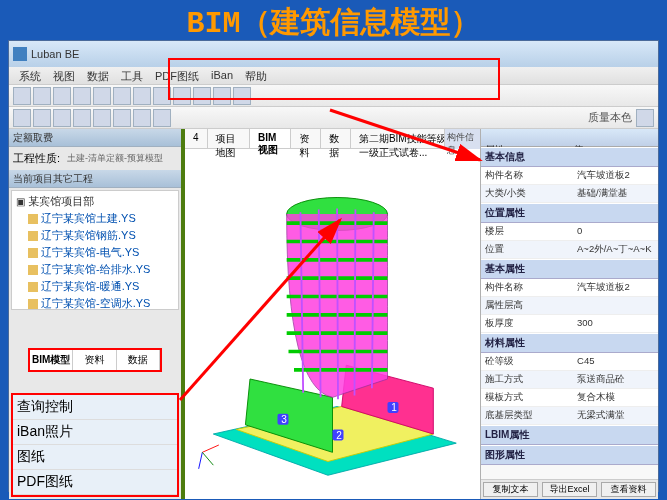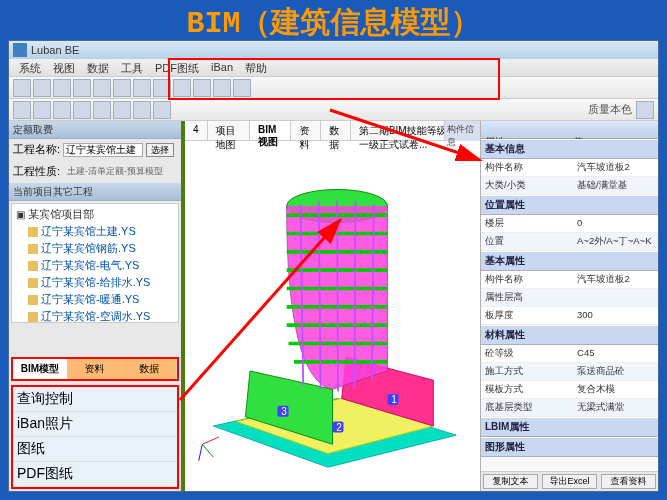--- a/index.html
+++ b/index.html
@@ -1,19 +1,19 @@
 <!DOCTYPE html>
 <html><head>
 <meta charset="utf-8">
 <style>
 *{margin:0;padding:0;box-sizing:border-box;font-family:"Microsoft YaHei",SimSun,sans-serif;font-size:11px}
 body{width:667px;height:500px;background:#1a5ab8;overflow:hidden;position:relative}
 .slide-title{text-align:center;color:#ff9900;font-size:30px;font-weight:bold;padding:2px 0;font-family:Liberation Mono, monospace}
 .window{position:absolute;top:40px;left:8px;width:651px;height:452px;background:#e8e8e8;border:1px solid #4a6a9a}
-.titlebar{height:18px;background:linear-gradient(#d8e8f8,#b8d0e8);display:flex;align-items:center;padding:5px 4px}
+.titlebar{height:18px;background:linear-gradient(#d8e8f8,#b8d0e8);display:flex;align-items:center;padding:13px 4px}
 .titlebar-icon{width:14px;height:14px;background:#4080c0;margin-right:4px}
 .titlebar-text{font-size:11px;color:#333}
 .menubar{height:18px;background:linear-gradient(#f0f0f0,#e0e0e0);display:flex;padding:0 4px;border-bottom:1px solid #ccc}
 .menu-item{padding:2px 6px;font-size:11px;color:#333;cursor:pointer}
 .toolbar1{height:22px;background:linear-gradient(#f8f8f8,#e8e8e8);border-bottom:1px solid #ccc;display:flex;align-items:center;padding:0 4px;gap:2px}
 .tb-btn{width:18px;height:18px;background:#d0d8e8;border:1px solid #a0b0c0;cursor:pointer}
 .toolbar2{height:22px;background:linear-gradient(#f8f8f8,#e8e8e8);border-bottom:1px solid #ccc;display:flex;align-items:center;padding:0 4px;gap:2px;position:relative}
 .tb-right{margin-left:auto;font-size:10px;color:#555;display:flex;align-items:center;gap:4px}
 .redbox1{position:absolute;border:2px solid red;top:58px;left:168px;width:332px;height:42px;pointer-events:none;z-index:50}
 .main-area{display:flex;height:calc(100% - 80px)}
@@ -21,21 +21,21 @@
 .panel-hdr{height:18px;background:linear-gradient(#c8d8e8,#a8c0d8);padding:2px 4px;font-size:10px;color:#333;border-bottom:1px solid #a0b0c0}
 .panel-row{padding:3px 4px;font-size:10px;display:flex;align-items:center;gap:3px}
 .panel-row input{width:80px;height:14px;font-size:10px;border:1px solid #aaa;padding:0 2px}
 .panel-row button{height:14px;font-size:9px;padding:0 4px;border:1px solid #888;background:#f0f0f0;cursor:pointer}
 .subtle{color:#666;font-size:9px;padding:2px 4px}
 .tree{flex:0 0 auto;height:120px;overflow:auto;background:#fff;border:1px solid #ccc;margin:2px;padding:2px}
 .tree-node{font-size:10px;padding:1px 2px;white-space:nowrap;cursor:pointer}
 .tree-node.root{color:#333}
 .tree-node.child{padding-left:14px;color:#0050b0}
 .tree-node .ticon{display:inline-block;width:10px;height:10px;background:#e8c060;margin-right:3px;vertical-align:middle}
-.tabs-btm{border:2px solid red;margin:2px;display:flex;background:#fdba74}
+.tabs-btm{border:2px solid red;margin:19px;display:flex;background:#ffffff}
 .tabs-btm .tab{flex:1;padding:3px 2px;text-align:center;font-size:10px;border-right:1px solid #ccc;cursor:pointer}
 .tabs-btm .tab.active{background:#fff;font-weight:bold}
 .sec-list{border:2px solid red;margin:2px}
 .sec-list .srow{padding:3px 4px;font-size:14px;border-bottom:1px solid #ddd;background:#e8f0f8;cursor:pointer}
 .canvas{flex:1;background:#fff;position:relative;overflow:hidden}
 .doctabs{position:absolute;top:0;left:0;right:0;height:20px;display:flex;background:#e8e8e8;border-bottom:1px solid #ccc}
 .doctab{padding:3px 8px;font-size:10px;border-right:1px solid #ccc;background:#f8f8f8;cursor:pointer}
 .doctab.active{background:#fff;font-weight:bold}
 .building{position:absolute;top:28px;left:10px;right:10px;bottom:8px}
 .bldg-svg{width:100%;height:100%}
@@ -98,25 +98,20 @@
     <div class="tb-right">
         <span>质量本色</span>
         <div class="tb-btn"></div>
       </div>
   </div>
 
   <div class="main-area">
     <div class="sidebar">
       <div class="panel-hdr">定额取费</div>
       <div class="panel-row">
-        <span>工程名称:</span>
-        <input value="辽宁某宾馆土建" style="">
-        <button>选择</button>
-      </div>
-      <div class="panel-row">
         <span>工程性质:</span>
         <span class="subtle">土建-清单定额-预算模型</span>
       </div>
       <div class="panel-hdr">当前项目其它工程</div>
       <div class="tree">
         <div class="tree-node root">▣ <span>某宾馆项目部</span></div>
         <div class="tree-node child"><span class="ticon"></span><span>辽宁某宾馆土建.YS</span></div>
         <div class="tree-node child"><span class="ticon"></span><span>辽宁某宾馆钢筋.YS</span></div>
         <div class="tree-node child"><span class="ticon"></span><span>辽宁某宾馆-电气.YS</span></div>
         <div class="tree-node child"><span class="ticon"></span><span>辽宁某宾馆-给排水.YS</span></div>

